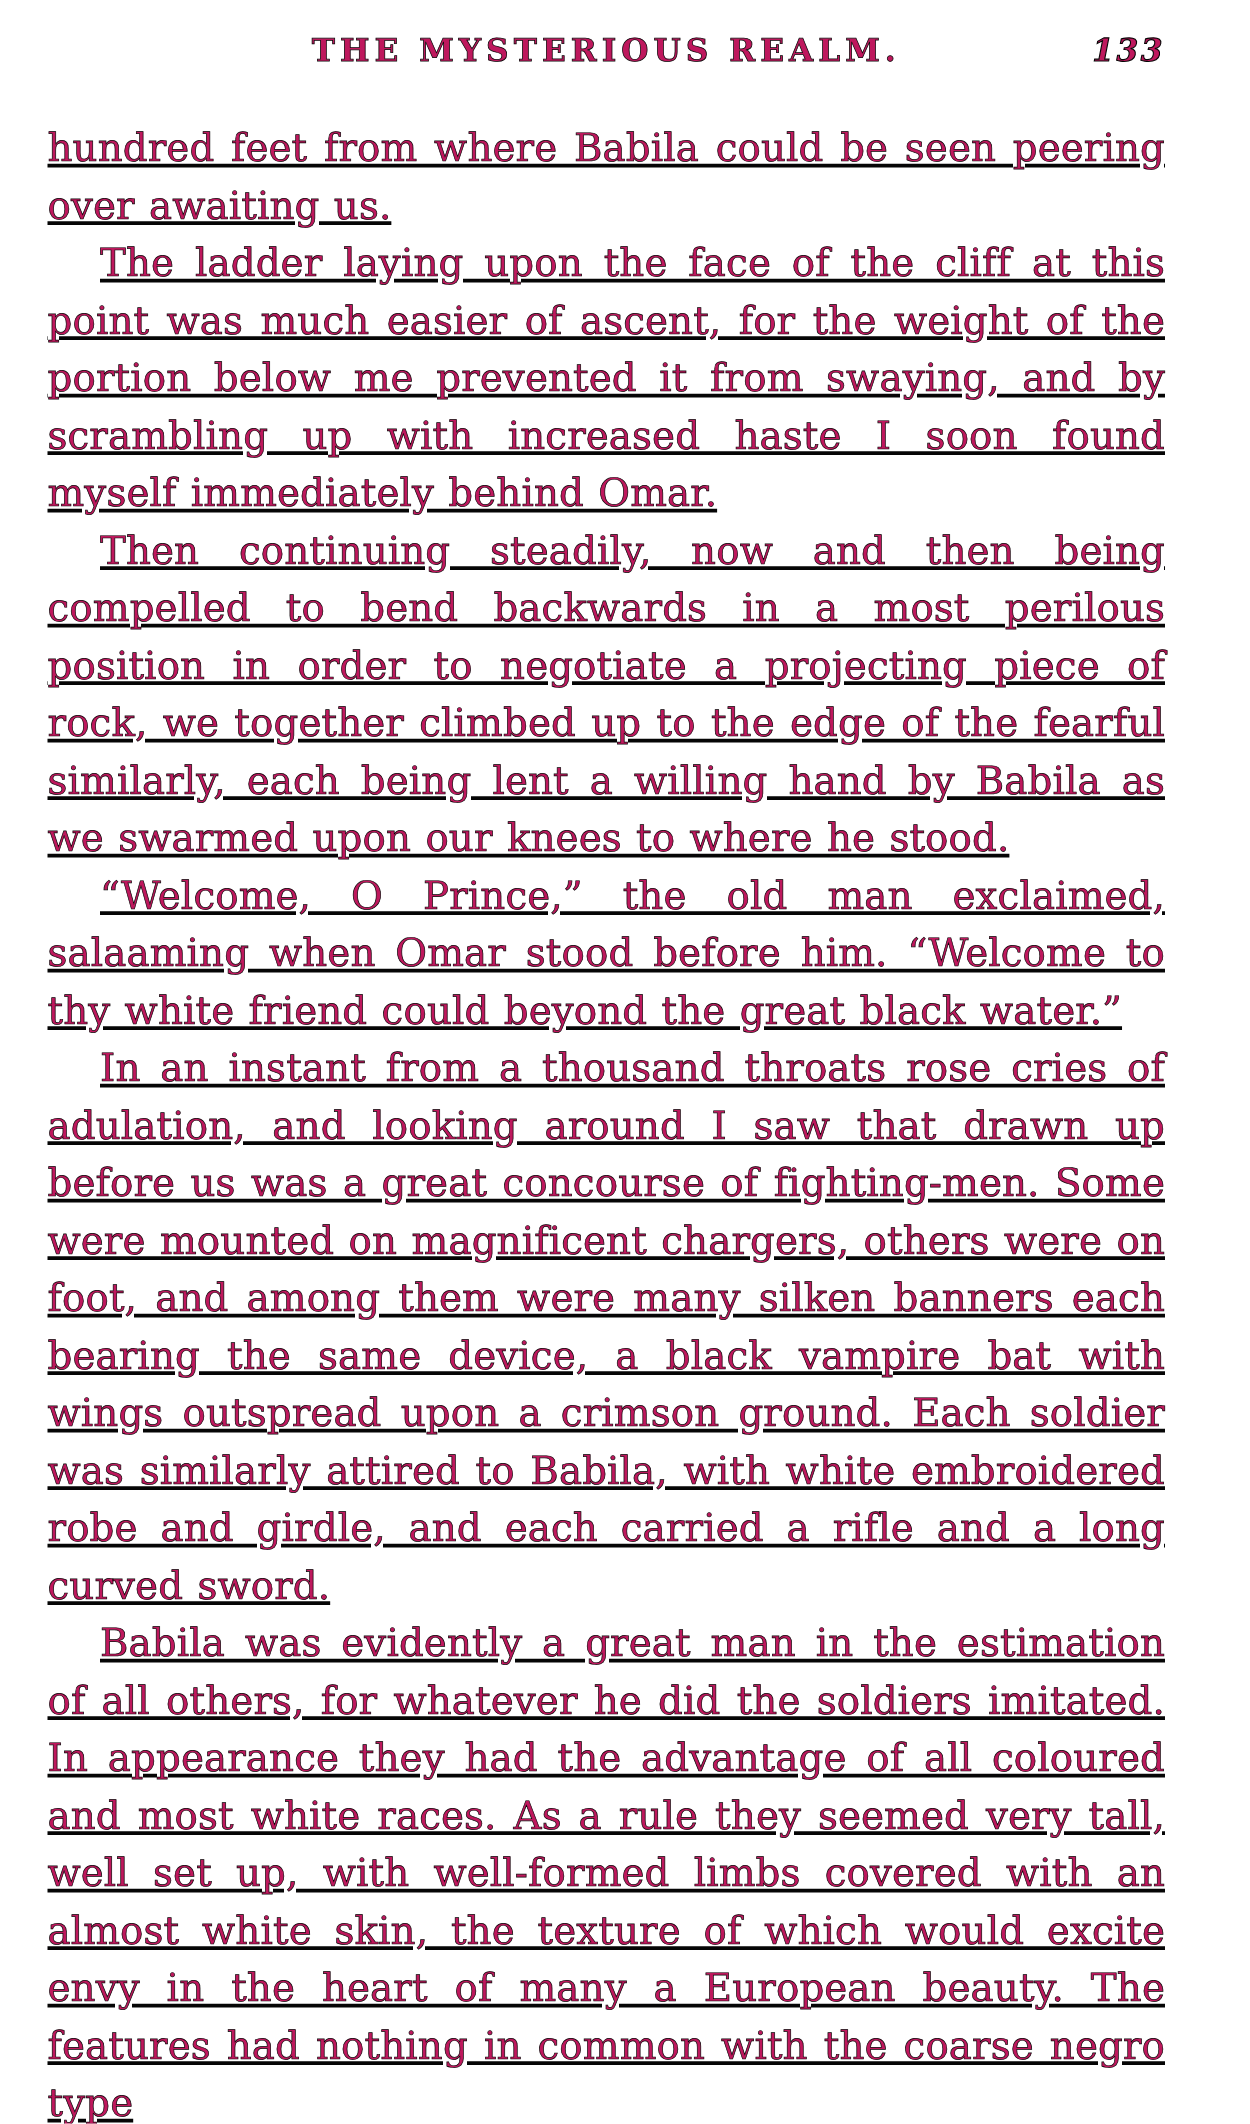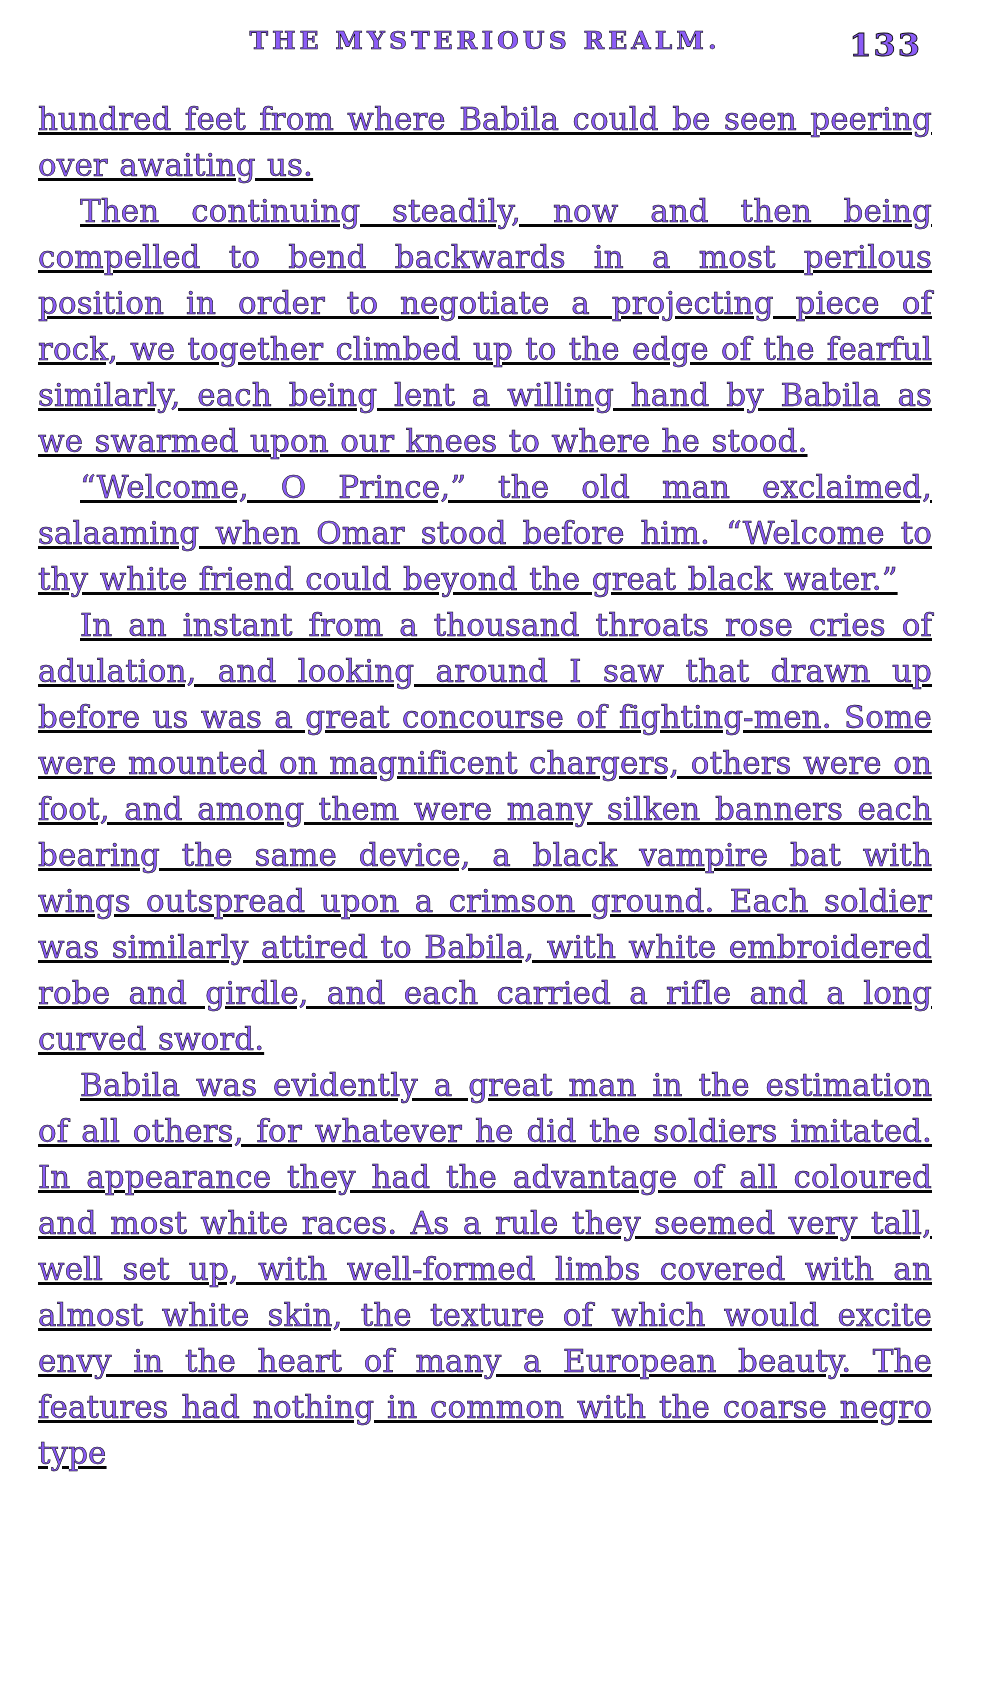--- a/index.html
+++ b/index.html
@@ -9,46 +9,47 @@
   }
   .page {
     position: relative;
     width: 1000px;
     height: 1699px;
     background: #ffffff;
     overflow: hidden;
     box-sizing: border-box;
     padding-top: 26px;
     font-family: "DejaVu Serif", "Liberation Serif", serif;
-    color: #8b5cf6;
+    color: #be185d;
   }
   .running-head {
     position: relative;
     margin-left: 38px;
     margin-right: 68px;
     height: 34px;
   }
   .running-title {
     position: absolute;
     left: 0;
     right: 0;
     text-align: center;
     font-size: 25px;
     font-weight: bold;
     letter-spacing: 4px;
     -webkit-text-stroke: 0.6px #050505;
     white-space: nowrap;
   }
   .running-pagenum {
     position: absolute;
-    right: 10px;
+    right: 0;
     top: 0;
-    font-size: 32px;
+    font-size: 25px;
     font-weight: bold;
     letter-spacing: 2px;
+    font-style: italic;
     -webkit-text-stroke: 0.9px #050505;
   }
   .text-block {
     margin-top: 36px;
     margin-left: 38px;
     margin-right: 68px;
     font-size: 31px;
     line-height: 46px;
     text-align: justify;
     letter-spacing: 0.1px;
@@ -73,19 +74,20 @@
 
 <div class="page">
 
   <div class="running-head">
     <div class="running-title">THE MYSTERIOUS REALM.</div>
     <div class="running-pagenum">133</div>
   </div>
 
   <div class="text-block">
     <p>hundred feet from where Babila could be seen peering over awaiting us.</p>
+    <p class="indent">The ladder laying upon the face of the cliff at this point was much easier of ascent, for the weight of the portion below me prevented it from swaying, and by scrambling up with increased haste I soon found myself immediately behind Omar.</p>
     <p class="indent">Then continuing steadily, now and then being compelled to bend backwards in a most perilous position in order to negotiate a projecting piece of rock, we together climbed up to the edge of the fearful similarly, each being lent a willing hand by Babila as we swarmed upon our knees to where he stood.</p>
     <p class="indent">“Welcome, O Prince,” the old man exclaimed, salaaming when Omar stood before him. “Welcome to thy white friend could beyond the great black water.”</p>
     <p class="indent">In an instant from a thousand throats rose cries of adulation, and looking around I saw that drawn up before us was a great concourse of fighting-men. Some were mounted on magnificent chargers, others were on foot, and among them were many silken banners each bearing the same device, a black vampire bat with wings outspread upon a crimson ground. Each soldier was similarly attired to Babila, with white embroidered robe and girdle, and each carried a rifle and a long curved sword.</p>
     <p class="indent justify-last">Babila was evidently a great man in the estimation of all others, for whatever he did the soldiers imitated. In appearance they had the advantage of all coloured and most white races. As a rule they seemed very tall, well set up, with well-formed limbs covered with an almost white skin, the texture of which would excite envy in the heart of many a European beauty. The features had nothing in common with the coarse negro type</p>
   </div>
 
 </div>
 
 </body></html>

